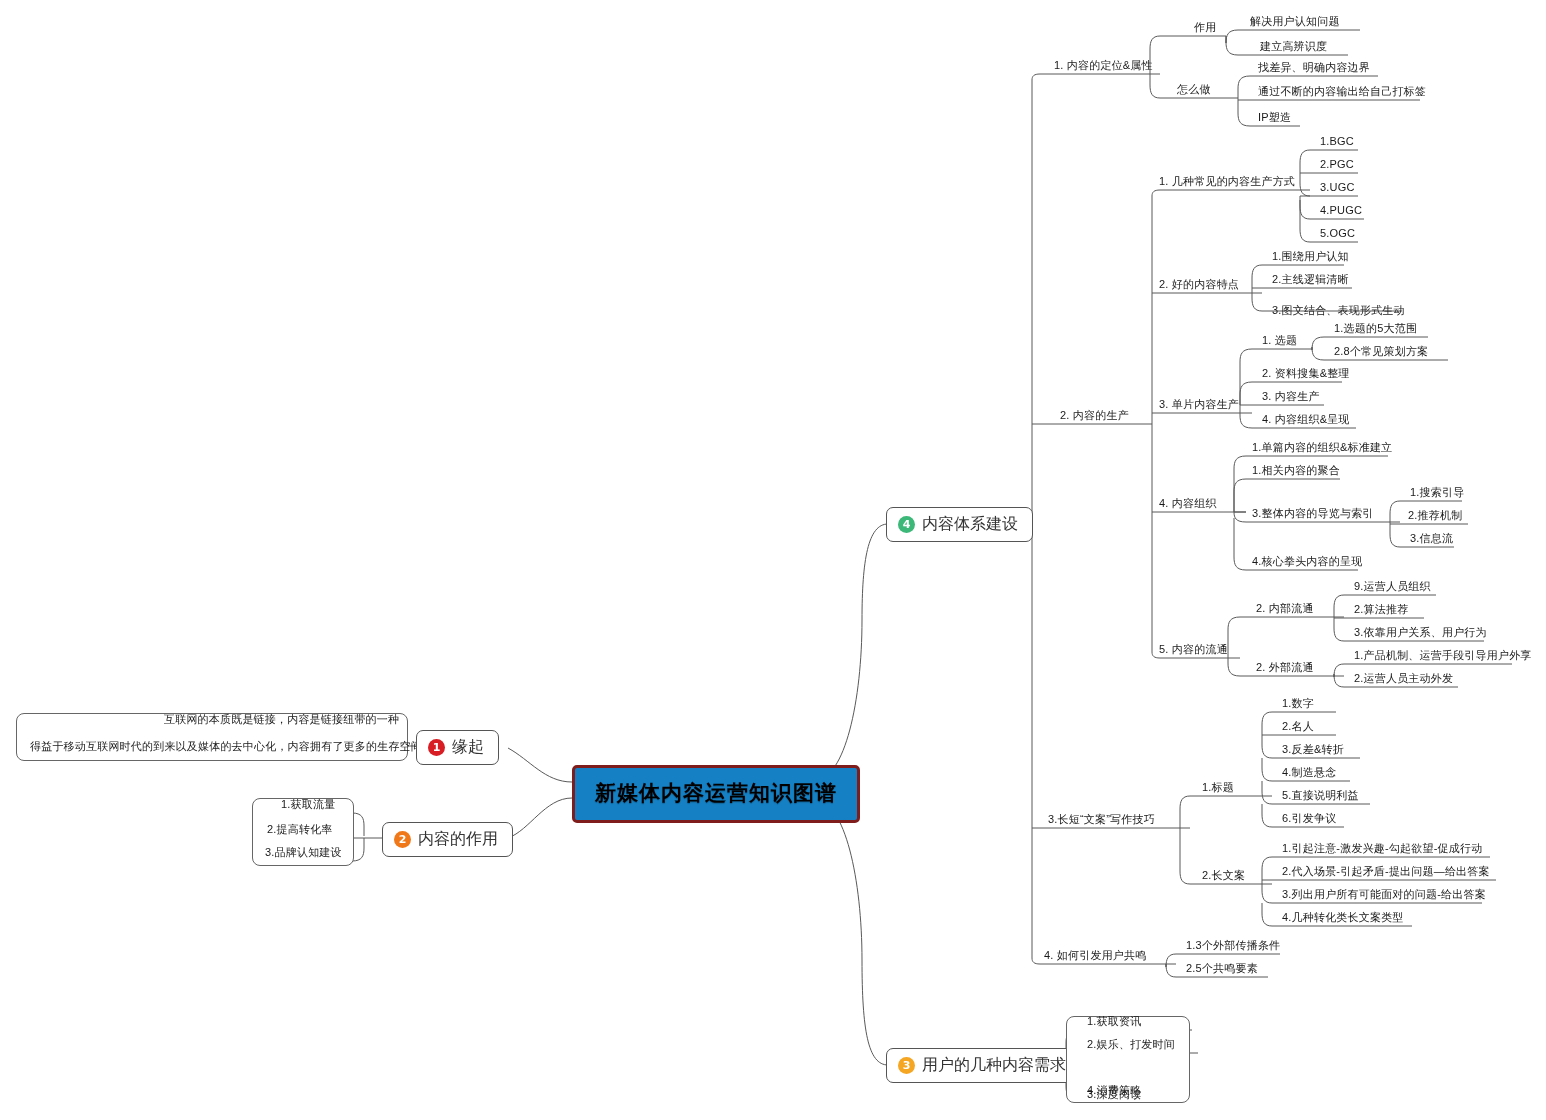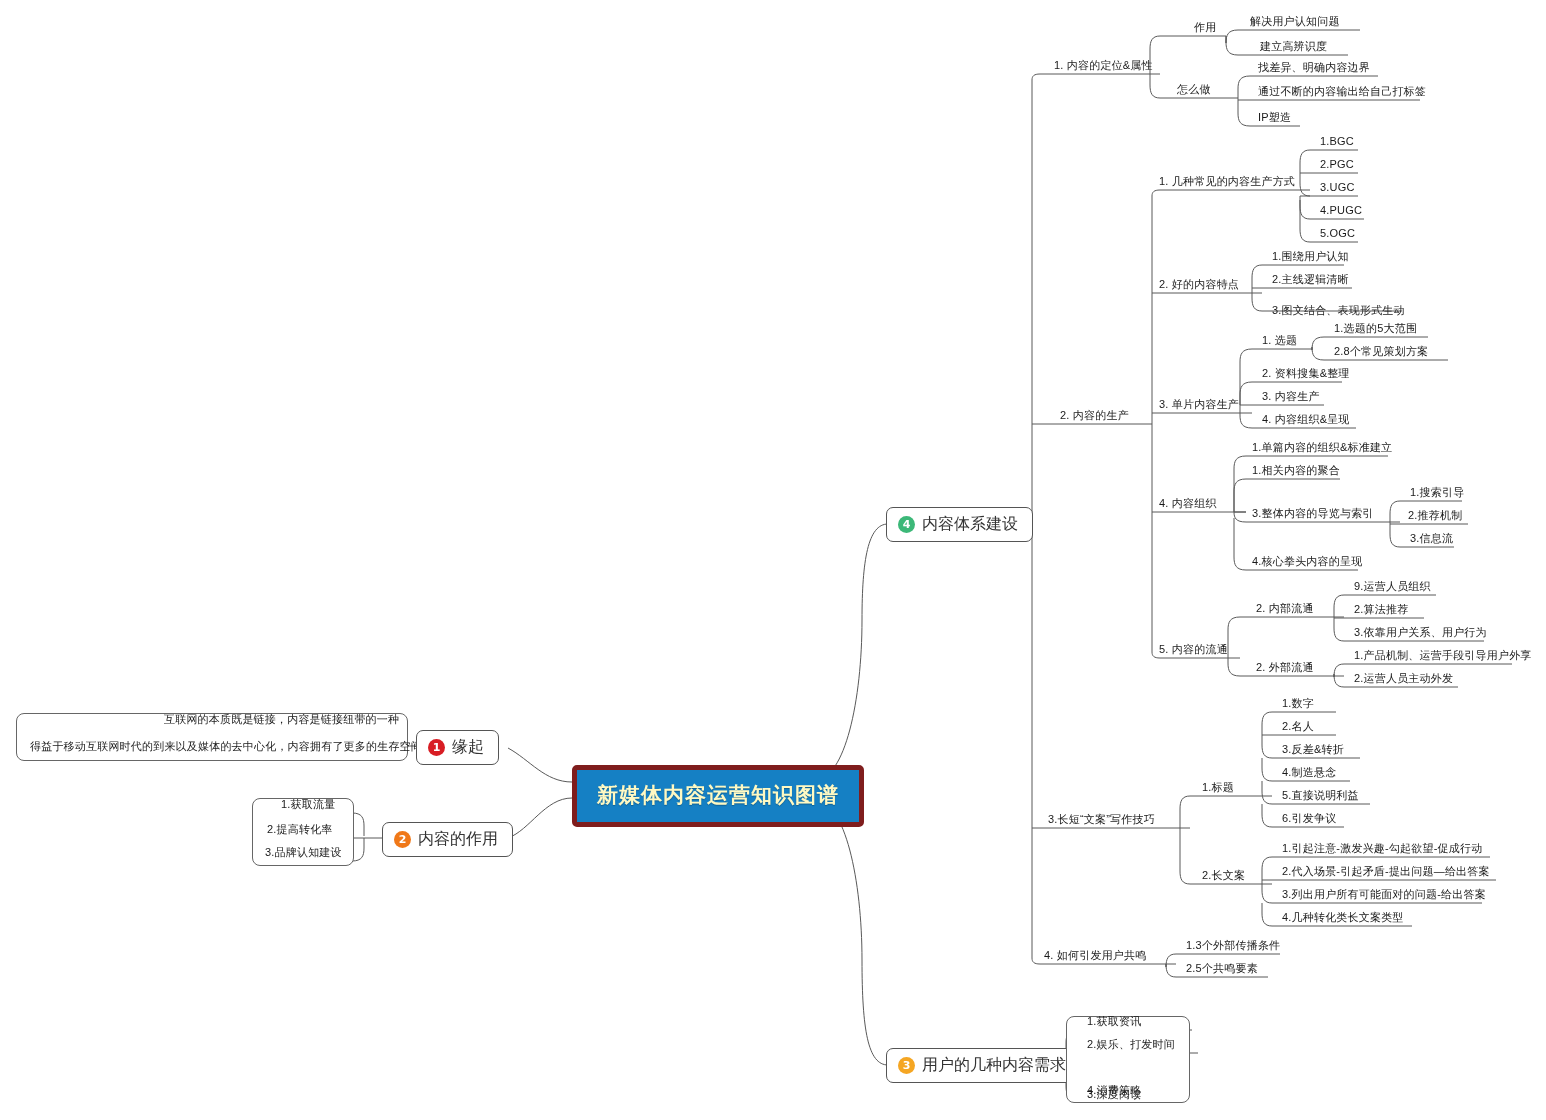--- a/index.html
+++ b/index.html
@@ -26,22 +26,22 @@
   .boxed .badge{display:inline-flex;align-items:center;justify-content:center;
          width:17px;height:17px;border-radius:50%;color:#fff;font-size:11px;
          font-weight:bold;line-height:17px;flex:0 0 auto;
          font-family:"DejaVu Sans",sans-serif;}
 
   
   .boxgroup{border:1px solid #666;border-radius:8px;background:#fff;
             position:absolute;}
 
   
-  #root{position:absolute;background:#1580c4;border:5px solid #7f1d1d;
-        border-radius:5px;color:#fef9c3;font-size:21px;font-weight:bold;
+  #root{position:absolute;background:#1580c4;border:3px solid #7f1d1d;
+        border-radius:5px;color:#000000;font-size:21px;font-weight:bold;
         letter-spacing:1px;padding:11px 20px 13px 20px;
         text-shadow:0 1px 1px rgba(0,0,0,.25);}
 </style>
 </head>
 <body>
 
 <div id="canvas">
 
   <svg id="links" viewBox="0 0 1546 1120">
 

